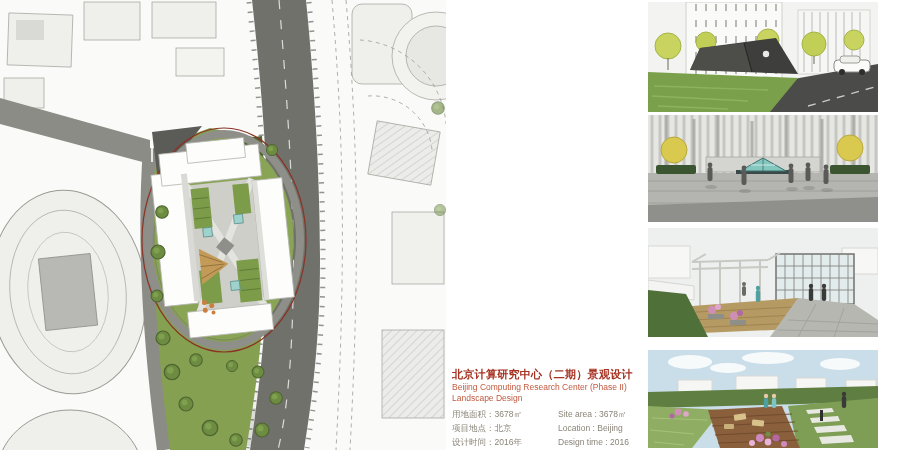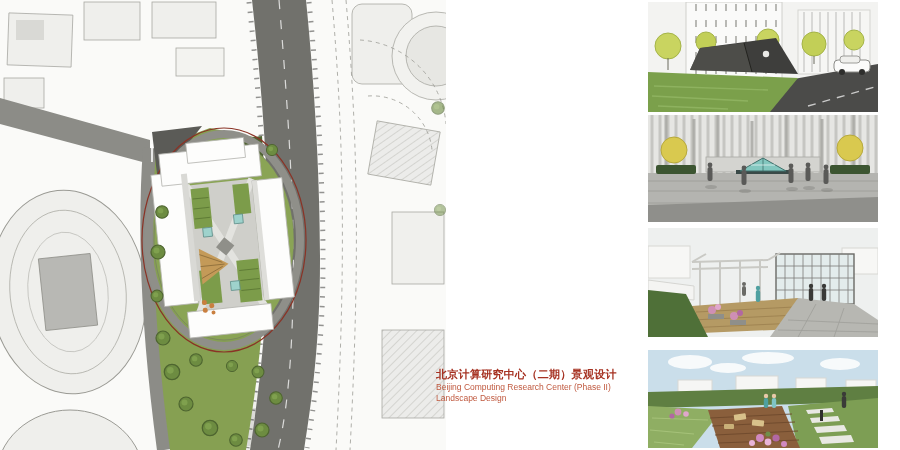--- a/index.html
+++ b/index.html
@@ -1,20 +1,20 @@
 <!DOCTYPE html>
 <html><head>
 <meta charset="utf-8">
 <style>
   html,body{margin:0;padding:0;background:#ffffff;}
   body{font-family:"Liberation Sans","DejaVu Sans",sans-serif;}
   .board{position:relative;width:900px;height:450px;background:#ffffff;overflow:hidden;}
   .plan{position:absolute;left:0;top:0;width:446px;height:450px;}
   .plan svg{display:block;}
-  .info{position:absolute;left:436px;top:367px;width:200px;}
+  .info{position:absolute;left:452px;top:367px;width:200px;}
   .title-cn{font-size:11px;font-weight:bold;color:#a63222;letter-spacing:.3px;line-height:1.3;}
   .title-en{font-size:8.5px;color:#c05a40;margin-top:1px;line-height:1.3;}
   .rows{margin-top:4px;}
   .row{display:flex;font-size:8.5px;color:#8a8478;line-height:1.6;}
   .row .cn{width:106px;flex:none;}
   .row .en{flex:1;}
   .renders{position:absolute;left:648px;top:0;width:230px;height:450px;}
   .render{position:absolute;left:0;width:230px;overflow:hidden;}
   .render svg{display:block;}
   .r1{top:2px;height:110px;}
@@ -169,20 +169,34 @@
         <use href="#tree" transform="translate(272,150) scale(0.8)"></use>
         <use href="#tree" transform="translate(438,108) scale(0.9)" opacity="0.6"></use>
         <use href="#tree" transform="translate(440,210) scale(0.8)" opacity="0.5"></use>
       </g>
     </svg>
   </div>
 
   <div class="info">
     <div class="title-cn">北京计算研究中心（二期）景观设计</div>
     <div class="title-en">Beijing Computing Research Center (Phase II) Landscape Design</div>
+    <div class="rows">
+      <div class="row">
+        <span class="cn">用地面积：3678㎡</span>
+        <span class="en">Site area : 3678㎡</span>
+      </div>
+      <div class="row">
+        <span class="cn">项目地点：北京</span>
+        <span class="en">Location : Beijing</span>
+      </div>
+      <div class="row">
+        <span class="cn">设计时间：2016年</span>
+        <span class="en">Design time : 2016</span>
+      </div>
+    </div>
   </div>
 
   <div class="renders">
 
     <figure class="render r1" style="margin:0">
       <svg width="230" height="110" viewBox="0 0 230 110">
         <rect width="230" height="110" fill="#f3f3f1"></rect>
         <rect x="38" y="0" width="96" height="78" fill="#fafaf9" stroke="#d0d0cc"></rect>
         <g stroke="#a9a9a4" stroke-width="1.6" stroke-dasharray="7 9">
           <line x1="48" y1="2" x2="48" y2="72"></line>

